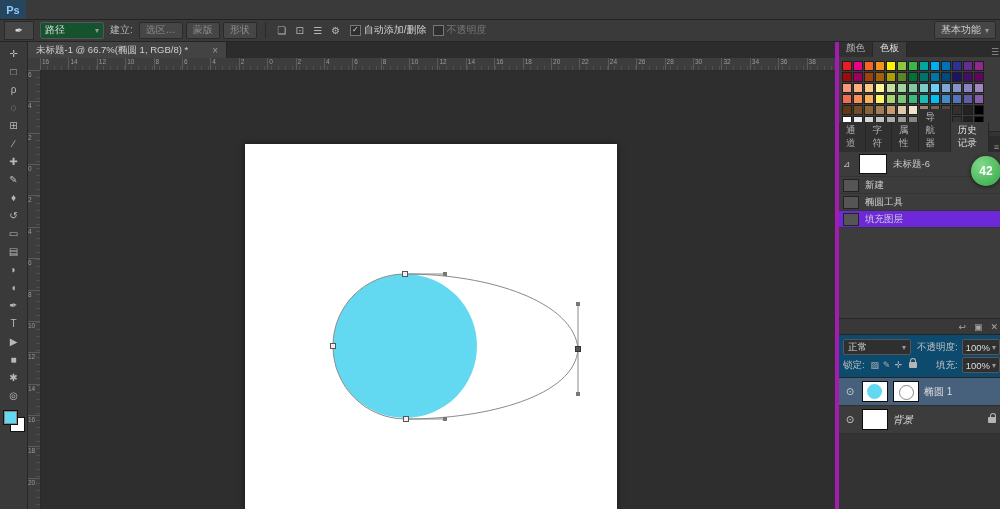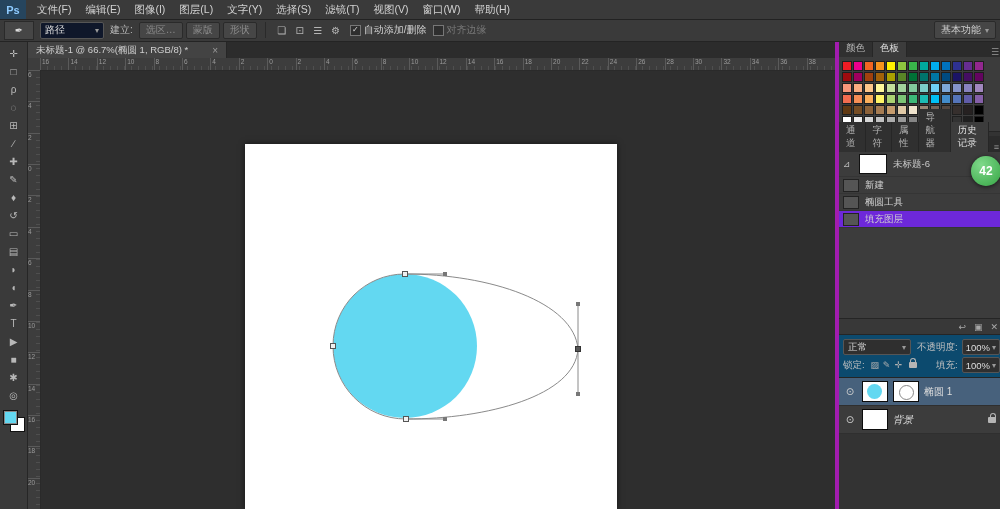--- a/index.html
+++ b/index.html
@@ -10,21 +10,21 @@
   .menubar{position:absolute;left:0;top:0;width:1000px;height:19px;background:#3a3a3a;
            border-bottom:1px solid #222;display:flex;align-items:center;z-index:30}
   .ps-logo{width:26px;height:19px;background:#26455e;color:#8ecbff;font-weight:bold;font-size:11px;
            display:flex;align-items:center;justify-content:center;margin-right:4px}
   .menu-item{padding:0 7px;height:19px;line-height:19px;font-size:10.5px;color:#d2d2d2;cursor:default}
 
   
   .optionsbar{position:absolute;left:0;top:19px;width:1000px;height:23px;background:#3a3a3a;
               border-bottom:1px solid #242424;display:flex;align-items:center;gap:6px;padding-left:4px;box-sizing:border-box;z-index:29}
   .tool-preview{width:28px;height:17px;border:1px solid #2a2a2a;background:#464646;display:flex;align-items:center;justify-content:center;color:#ddd;font-size:10px}
-  .opt-select{height:15px;min-width:54px;background:#0f172a;border:1px solid #555;border-radius:2px;
+  .opt-select{height:15px;min-width:54px;background:#14532d;border:1px solid #555;border-radius:2px;
               display:flex;align-items:center;justify-content:space-between;padding:0 4px;font-size:10px;color:#ddd}
   .opt-label{font-size:10px;color:#bbb}
   .opt-btn{height:15px;background:#464646;border:1px solid #2a2a2a;border-radius:2px;padding:0 6px;
            font-size:10px;color:#8b8b8b;display:flex;align-items:center}
   .vsep{width:1px;height:16px;background:#2a2a2a;margin:0 2px}
   .opt-icon{width:16px;height:15px;display:flex;align-items:center;justify-content:center;color:#b5b5b5;font-size:10px}
   .chk{display:flex;align-items:center;gap:3px;font-size:10px;color:#cfcfcf}
   .chk .box{width:9px;height:9px;border:1px solid #777;background:#2e2e2e;font-size:8px;line-height:8px;color:#ddd;text-align:center}
   .chk.dim{color:#777}
   .workspace-btn{position:absolute;right:4px;top:2px;height:16px;background:#464646;border:1px solid #2a2a2a;border-radius:2px;
@@ -103,32 +103,20 @@
 
   .badge{position:absolute;left:971px;top:156px;width:30px;height:30px;border-radius:50%;
          background:radial-gradient(circle at 35% 30%,#7fd98a,#35a544);color:#fff;font-weight:bold;font-size:12px;
          display:flex;align-items:center;justify-content:center;box-shadow:0 1px 4px rgba(0,0,0,.6);z-index:40}
 </style>
 </head>
 <body>
 
 <div class="menubar">
   <div class="ps-logo">Ps</div>
-  <div id="menu-items" style="display:flex">
-      <div class="menu-item">文件(F)</div>
-      <div class="menu-item">编辑(E)</div>
-      <div class="menu-item">图像(I)</div>
-      <div class="menu-item">图层(L)</div>
-      <div class="menu-item">文字(Y)</div>
-      <div class="menu-item">选择(S)</div>
-      <div class="menu-item">滤镜(T)</div>
-      <div class="menu-item">视图(V)</div>
-      <div class="menu-item">窗口(W)</div>
-      <div class="menu-item">帮助(H)</div>
-    </div>
 </div>
 
 <div class="optionsbar">
   <div class="tool-preview">
       <span>✒</span>
     </div>
   <div class="opt-select">
     <span>路径</span>
     <span style="color:#999;font-size:8px">▾</span>
   </div>
@@ -144,21 +132,21 @@
       <div class="opt-icon">⊡</div>
       <div class="opt-icon">☰</div>
       <div class="opt-icon">⚙</div>
     </div>
   <div class="chk">
     <span class="box">✓</span>
     <span>自动添加/删除</span>
   </div>
   <div class="chk dim">
     <span class="box"></span>
-    <span>对齐边缘</span>
+    <span>不透明度</span>
   </div>
   <div class="workspace-btn">
     <span>基本功能</span>
     <span style="color:#999;font-size:8px">▾</span>
   </div>
 </div>
 
 <div class="tabbar">
   <div class="doc-tab">
     <span>未标题-1 @ 66.7%(椭圆 1, RGB/8) *</span>

